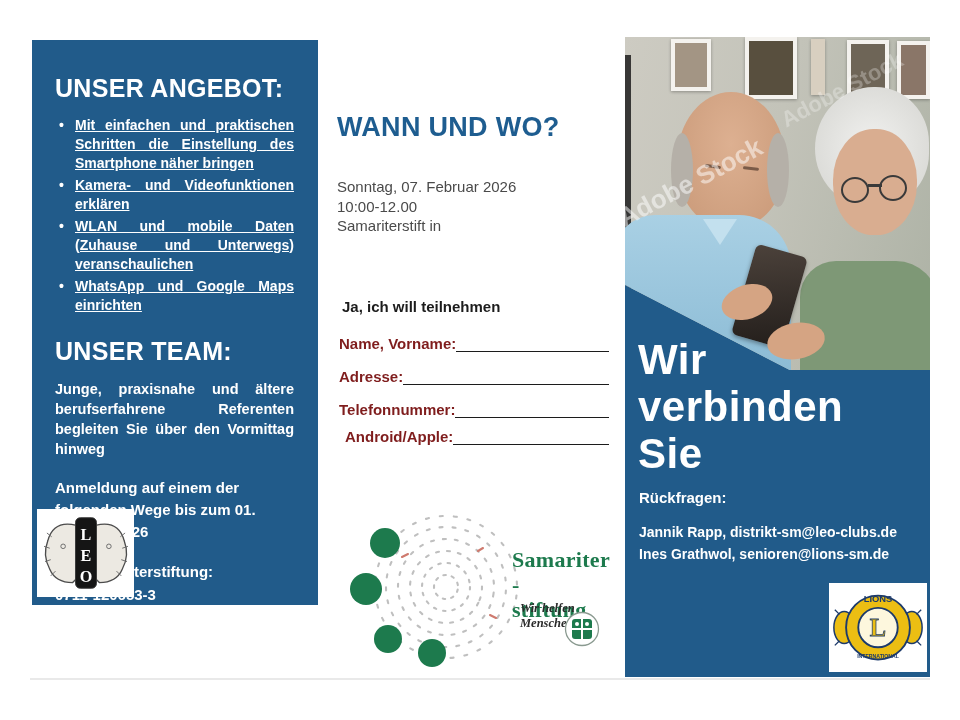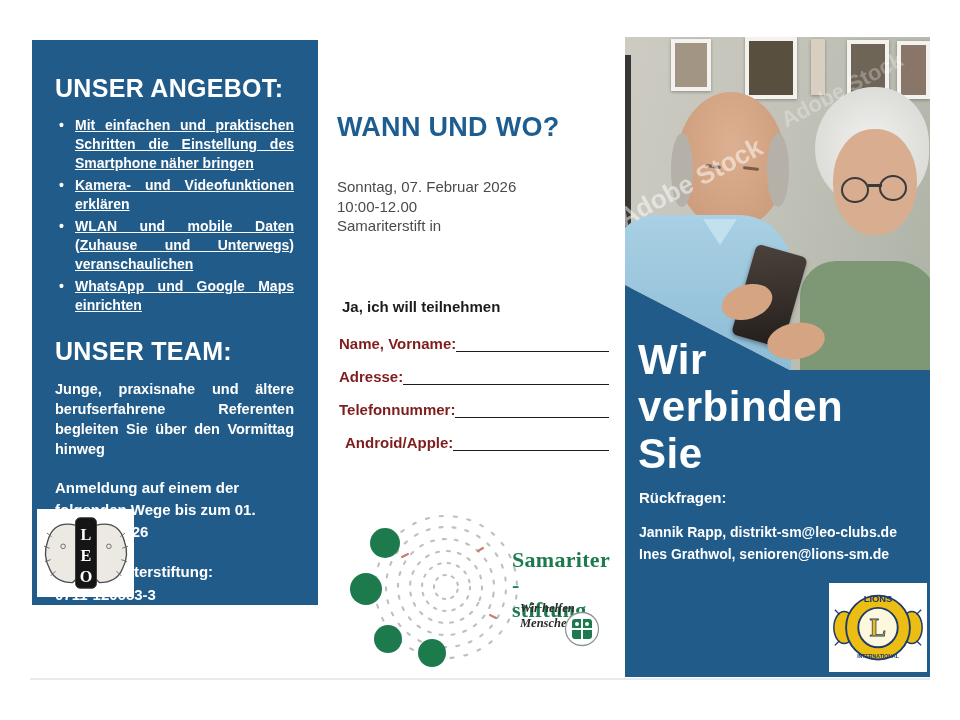--- a/index.html
+++ b/index.html
@@ -146,21 +146,21 @@
         <span class="form-line"></span>
       </div>
       <div class="form-row" style="top:70px;">
         <span class="form-label">Adresse:</span>
         <span class="form-line"></span>
       </div>
       <div class="form-row" style="top:103px;">
         <span class="form-label">Telefonnummer:</span>
         <span class="form-line"></span>
       </div>
-      <div class="form-row" style="top:136px;">
+      <div class="form-row" style="top:130px;">
         <span class="form-label" style="padding-left:6px;">Android/Apple:</span>
         <span class="form-line"></span>
       </div>
     </div>
 
     <div class="mp-logo">
       <svg class="swirl" width="170" height="170" viewBox="0 0 170 170">
         <g stroke="#bfbfbf" stroke-width="2.1" fill="none" stroke-linecap="round">
           <circle cx="88" cy="84" r="12" stroke-dasharray="2.5 6" transform="rotate(12 88 84)"></circle>
           <circle cx="88" cy="84" r="24" stroke-dasharray="2.5 7"></circle>

